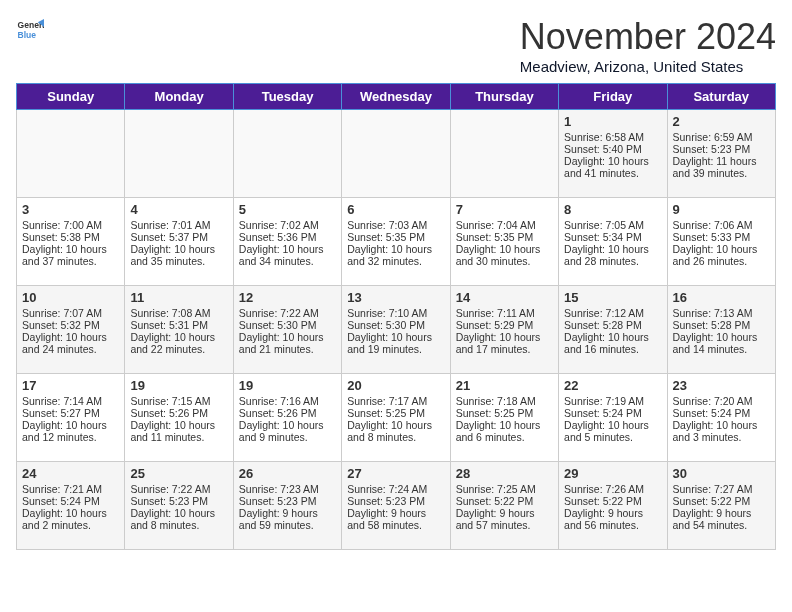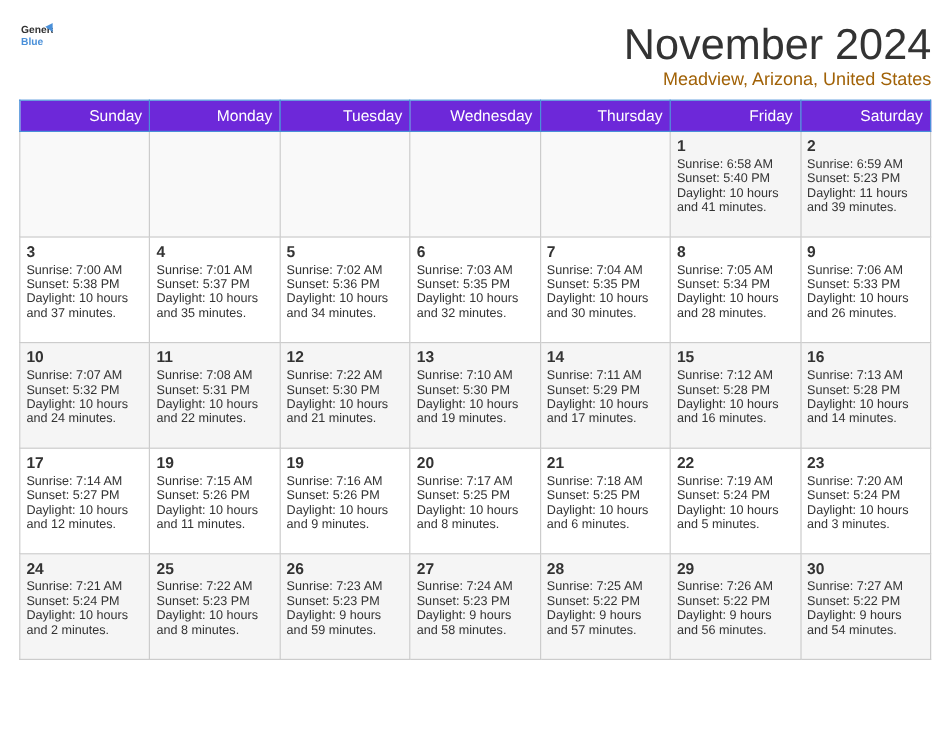--- a/index.html
+++ b/index.html
@@ -19,43 +19,42 @@
     .logo {
       display: flex;
       align-items: center;
       gap: 4px;
     }
     .logo-icon {
       width: 28px;
       height: 28px;
     }
     .title-block {
-      text-align: right;
     }
     .month-title {
       font-size: 36px;
       font-weight: normal;
       color: #333;
     }
     .subtitle {
       font-size: 15px;
-      color: #a16207;
+      color: #0f172a;
     }
     table {
       width: 100%;
       border-collapse: collapse;
       table-layout: fixed;
     }
     thead tr th {
-      background: #6d28d9;
+      background: #4c1d95;
       color: #fff;
       font-size: 13px;
-      font-weight: normal;
+      font-weight: bold;
       padding: 5px 6px;
-      text-align: right;
+      text-align: center;
       border: 1px solid #4a90d9;
     }
     tbody tr td {
       border: 1px solid #ccc;
       vertical-align: top;
       padding: 4px 5px;
       font-size: 10.5px;
       color: #333;
       height: 88px;
       background: #fff;

